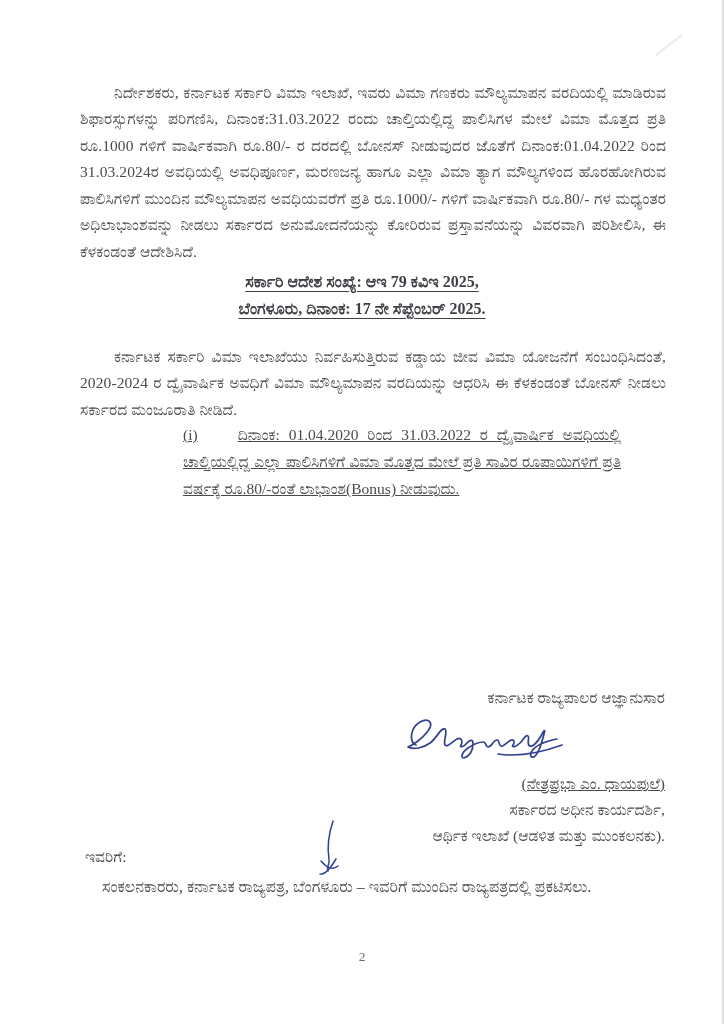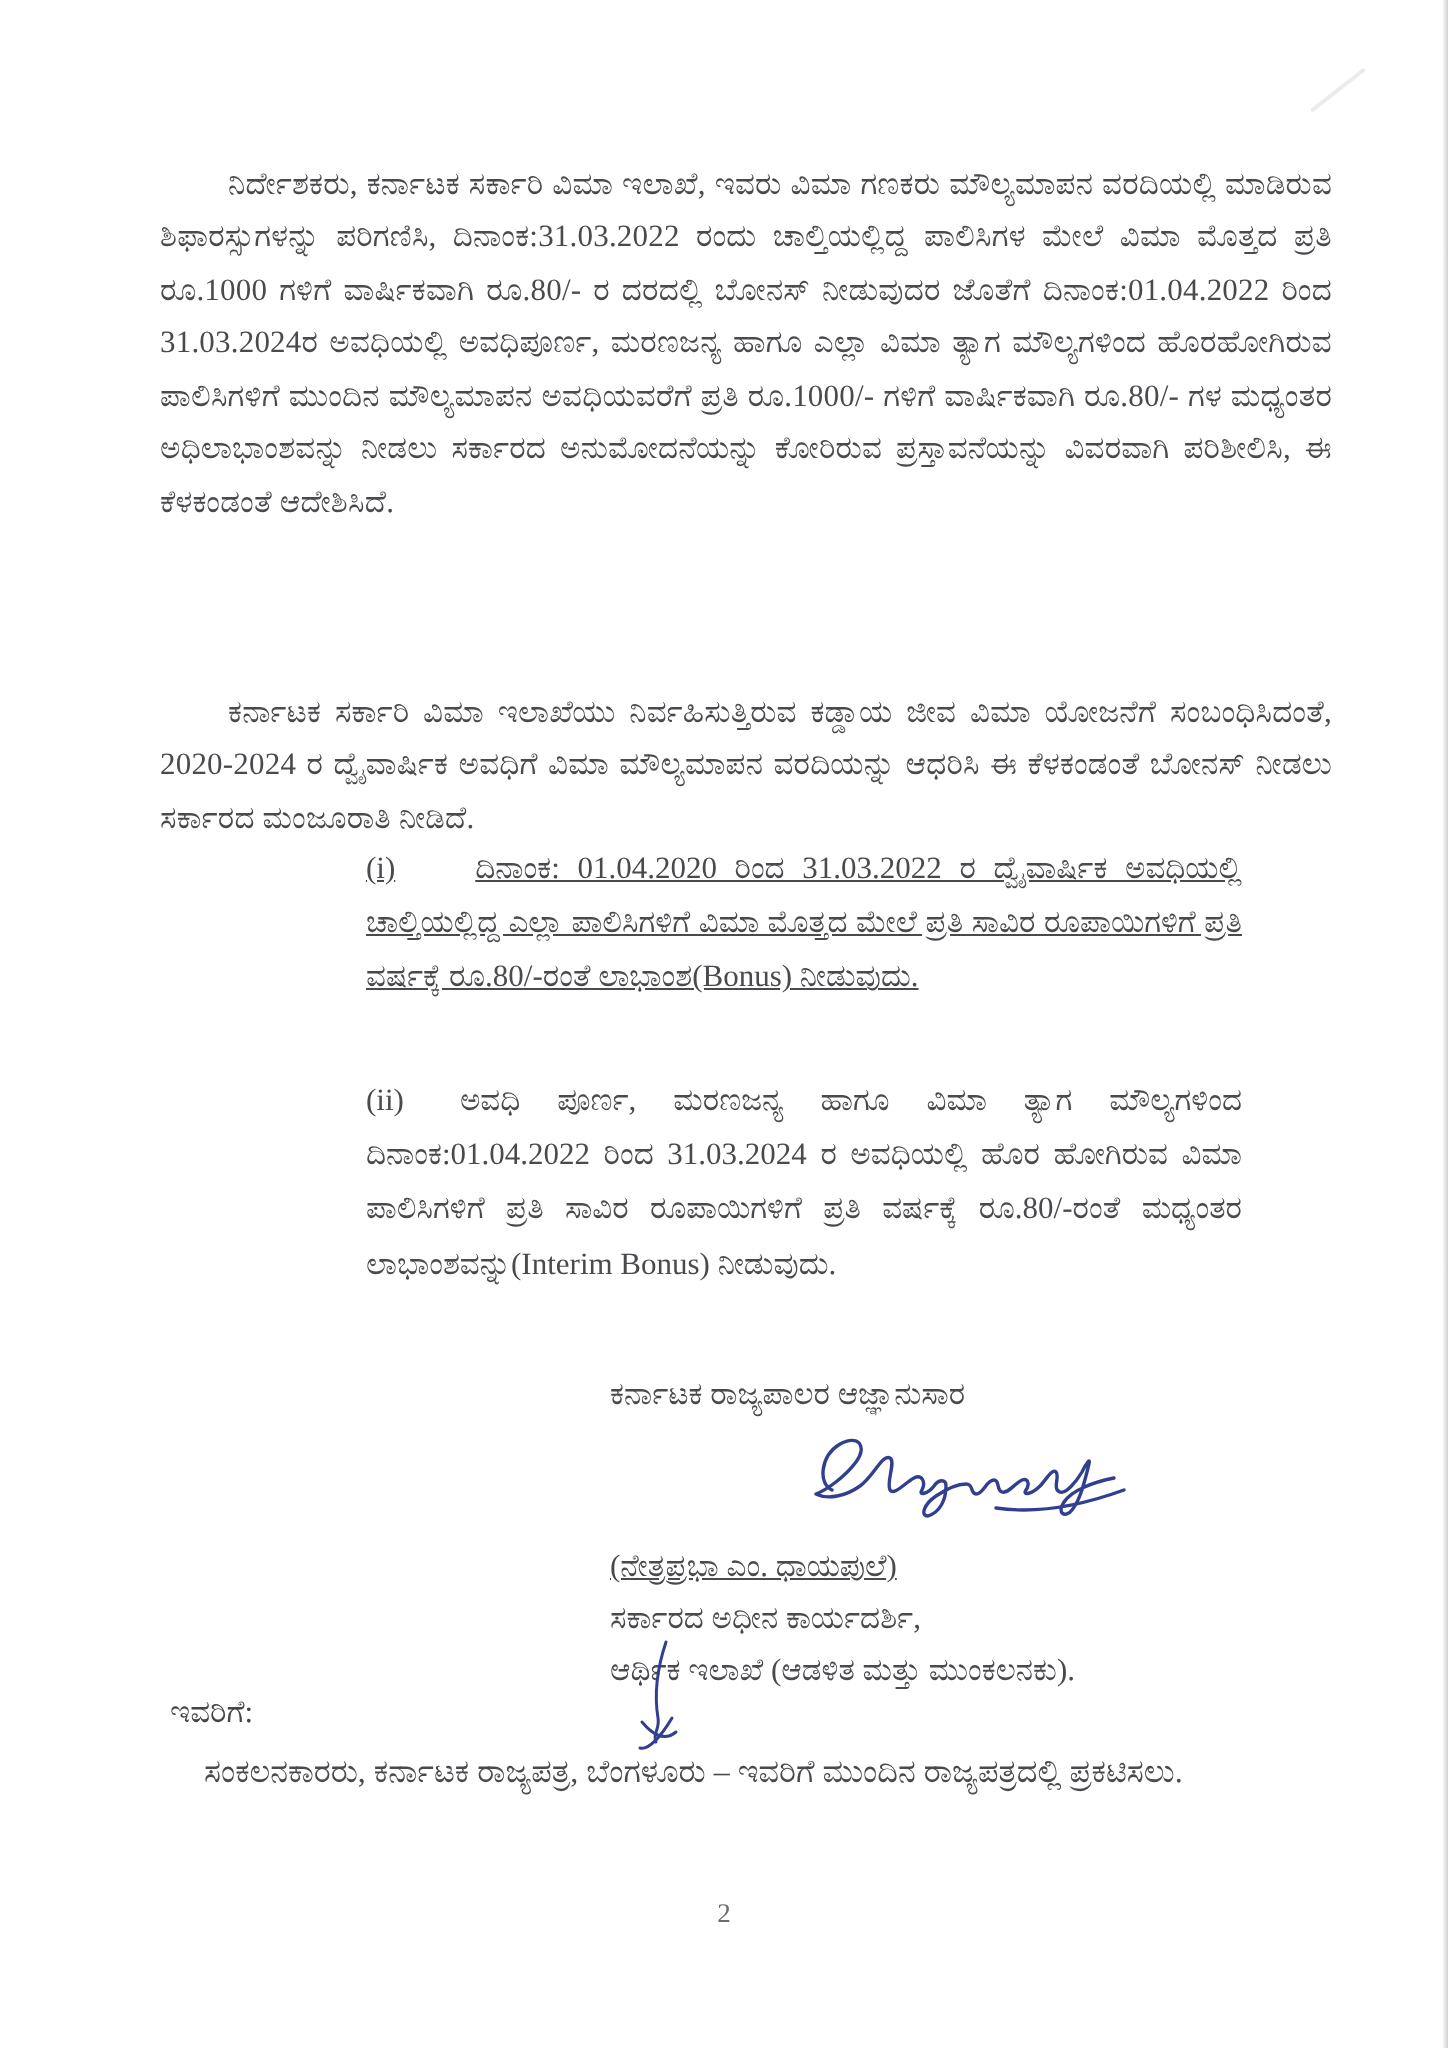--- a/index.html
+++ b/index.html
@@ -68,21 +68,21 @@
     text-align: justify;
     color: #4a4a4e;
   }
   .item .item-marker { margin-right: 28px; }
   .item.first .item-marker { margin-right: 40px; }
   .sig-block {
     position: absolute;
     left: 305px;
     top: 685px;
     width: 360px;
-    text-align: left;
+    text-align: right;
     font-size: 15.5px;
     line-height: 26px;
     color: #4a4a4e;
   }
   .sig-line { white-space: nowrap; }
   .sig-image-wrap {
     position: relative;
     height: 44px;
     margin-top: 4px;
   }
@@ -122,30 +122,31 @@
 </head>
 <body>
 
 <div class="page">
 
   <div class="smudge-top-right"></div>
   <div class="edge-right"></div>
 
   <p class="para indent" style="top: 64px;">ನಿರ್ದೇಶಕರು, ಕರ್ನಾಟಕ ಸರ್ಕಾರಿ ವಿಮಾ ಇಲಾಖೆ, ಇವರು ವಿಮಾ ಗಣಕರು ಮೌಲ್ಯಮಾಪನ ವರದಿಯಲ್ಲಿ ಮಾಡಿರುವ ಶಿಫಾರಸ್ಸುಗಳನ್ನು ಪರಿಗಣಿಸಿ, ದಿನಾಂಕ:31.03.2022 ರಂದು ಚಾಲ್ತಿಯಲ್ಲಿದ್ದ ಪಾಲಿಸಿಗಳ ಮೇಲೆ ವಿಮಾ ಮೊತ್ತದ ಪ್ರತಿ ರೂ.1000 ಗಳಿಗೆ ವಾರ್ಷಿಕವಾಗಿ ರೂ.80/- ರ ದರದಲ್ಲಿ ಬೋನಸ್ ನೀಡುವುದರ ಜೊತೆಗೆ ದಿನಾಂಕ:01.04.2022 ರಿಂದ 31.03.2024ರ ಅವಧಿಯಲ್ಲಿ ಅವಧಿಪೂರ್ಣ, ಮರಣಜನ್ಯ ಹಾಗೂ ಎಲ್ಲಾ ವಿಮಾ ತ್ಯಾಗ ಮೌಲ್ಯಗಳಿಂದ ಹೊರಹೋಗಿರುವ ಪಾಲಿಸಿಗಳಿಗೆ ಮುಂದಿನ ಮೌಲ್ಯಮಾಪನ ಅವಧಿಯವರೆಗೆ ಪ್ರತಿ ರೂ.1000/- ಗಳಿಗೆ ವಾರ್ಷಿಕವಾಗಿ ರೂ.80/- ಗಳ ಮಧ್ಯಂತರ ಅಧಿಲಾಭಾಂಶವನ್ನು ನೀಡಲು ಸರ್ಕಾರದ ಅನುಮೋದನೆಯನ್ನು ಕೋರಿರುವ ಪ್ರಸ್ತಾವನೆಯನ್ನು ವಿವರವಾಗಿ ಪರಿಶೀಲಿಸಿ, ಈ ಕೆಳಕಂಡಂತೆ ಆದೇಶಿಸಿದೆ.</p>
 
+  <div class="go-heading" style="top: 268px;">
+    <div class="row"><span class="go-line">ಸರ್ಕಾರಿ ಆದೇಶ ಸಂಖ್ಯೆ: ಆಇ 79 ಕವಿಇ 2025,</span></div>
+    <div class="row"><span class="go-line">ಬೆಂಗಳೂರು, ದಿನಾಂಕ: 17 ನೇ ಸೆಪ್ಟೆಂಬರ್ 2025.</span></div>
+  </div>
 
   <p class="para indent" style="top: 328px;">ಕರ್ನಾಟಕ ಸರ್ಕಾರಿ ವಿಮಾ ಇಲಾಖೆಯು ನಿರ್ವಹಿಸುತ್ತಿರುವ ಕಡ್ಡಾಯ ಜೀವ ವಿಮಾ ಯೋಜನೆಗೆ ಸಂಬಂಧಿಸಿದಂತೆ, 2020-2024 ರ ದ್ವೈವಾರ್ಷಿಕ ಅವಧಿಗೆ ವಿಮಾ ಮೌಲ್ಯಮಾಪನ ವರದಿಯನ್ನು ಆಧರಿಸಿ ಈ ಕೆಳಕಂಡಂತೆ ಬೋನಸ್ ನೀಡಲು ಸರ್ಕಾರದ ಮಂಜೂರಾತಿ ನೀಡಿದೆ.</p>
 
   <div class="item first" style="top: 421px; text-decoration: underline;">
     <span class="item-marker">(i)</span><span>ದಿನಾಂಕ: 01.04.2020 ರಿಂದ 31.03.2022 ರ ದ್ವೈವಾರ್ಷಿಕ ಅವಧಿಯಲ್ಲಿ ಚಾಲ್ತಿಯಲ್ಲಿದ್ದ ಎಲ್ಲಾ ಪಾಲಿಸಿಗಳಿಗೆ ವಿಮಾ ಮೊತ್ತದ ಮೇಲೆ ಪ್ರತಿ ಸಾವಿರ ರೂಪಾಯಿಗಳಿಗೆ ಪ್ರತಿ ವರ್ಷಕ್ಕೆ ರೂ.80/-ರಂತೆ ಲಾಭಾಂಶ(Bonus) ನೀಡುವುದು.</span>
   </div>
 
-  <div class="item" style="top: 537px;">
-    <span class="item-marker">(ii)</span><span>ಅವಧಿ ಪೂರ್ಣ, ಮರಣಜನ್ಯ ಹಾಗೂ ವಿಮಾ ತ್ಯಾಗ ಮೌಲ್ಯಗಳಿಂದ ದಿನಾಂಕ:01.04.2022 ರಿಂದ 31.03.2024 ರ ಅವಧಿಯಲ್ಲಿ ಹೊರ ಹೋಗಿರುವ ವಿಮಾ ಪಾಲಿಸಿಗಳಿಗೆ ಪ್ರತಿ ಸಾವಿರ ರೂಪಾಯಿಗಳಿಗೆ ಪ್ರತಿ ವರ್ಷಕ್ಕೆ ರೂ.80/-ರಂತೆ ಮಧ್ಯಂತರ ಲಾಭಾಂಶವನ್ನು(Interim Bonus) ನೀಡುವುದು.</span>
-  </div>
 
   <div class="sig-block">
     <div class="sig-line">ಕರ್ನಾಟಕ ರಾಜ್ಯಪಾಲರ ಆಜ್ಞಾನುಸಾರ</div>
 
     <div class="sig-image-wrap">
       <svg width="175" height="46" viewBox="0 0 175 46" aria-hidden="true">
         <g fill="none" stroke="#31408e" stroke-width="1.7" stroke-linecap="round" stroke-linejoin="round">
           <path d="M16 32 C9 29 10 15 20 9 C29 4 34 10 28 18 C22 26 13 32 8 34 C14 37 23 35 30 30 C37 25 41 14 45 16 C48 18 43 28 45 32 C47 35 53 28 57 26 C61 24 63 28 61 32 C59 35 64 34 67 30 C69 27 73 26 73 30 C73 37 70 43 64 45 C60 45 62 39 68 35 C74 31 79 29 83 29 C87 29 85 34 88 34 C92 34 93 27 97 27 C100 27 98 32 101 33 C104 34 107 29 111 27 C114 26 115 29 113 32 C111 35 116 34 120 30 C123 27 126 21 128 23 C130 25 126 32 130 33 C133 34 138 28 141 23 C143 19 146 14 144 21 C142 29 140 37 136 42 C133 46 128 44 132 38 C136 32 147 28 157 26"></path>
           <path d="M98 41 C118 44 140 40 162 32"></path>
         </g>

